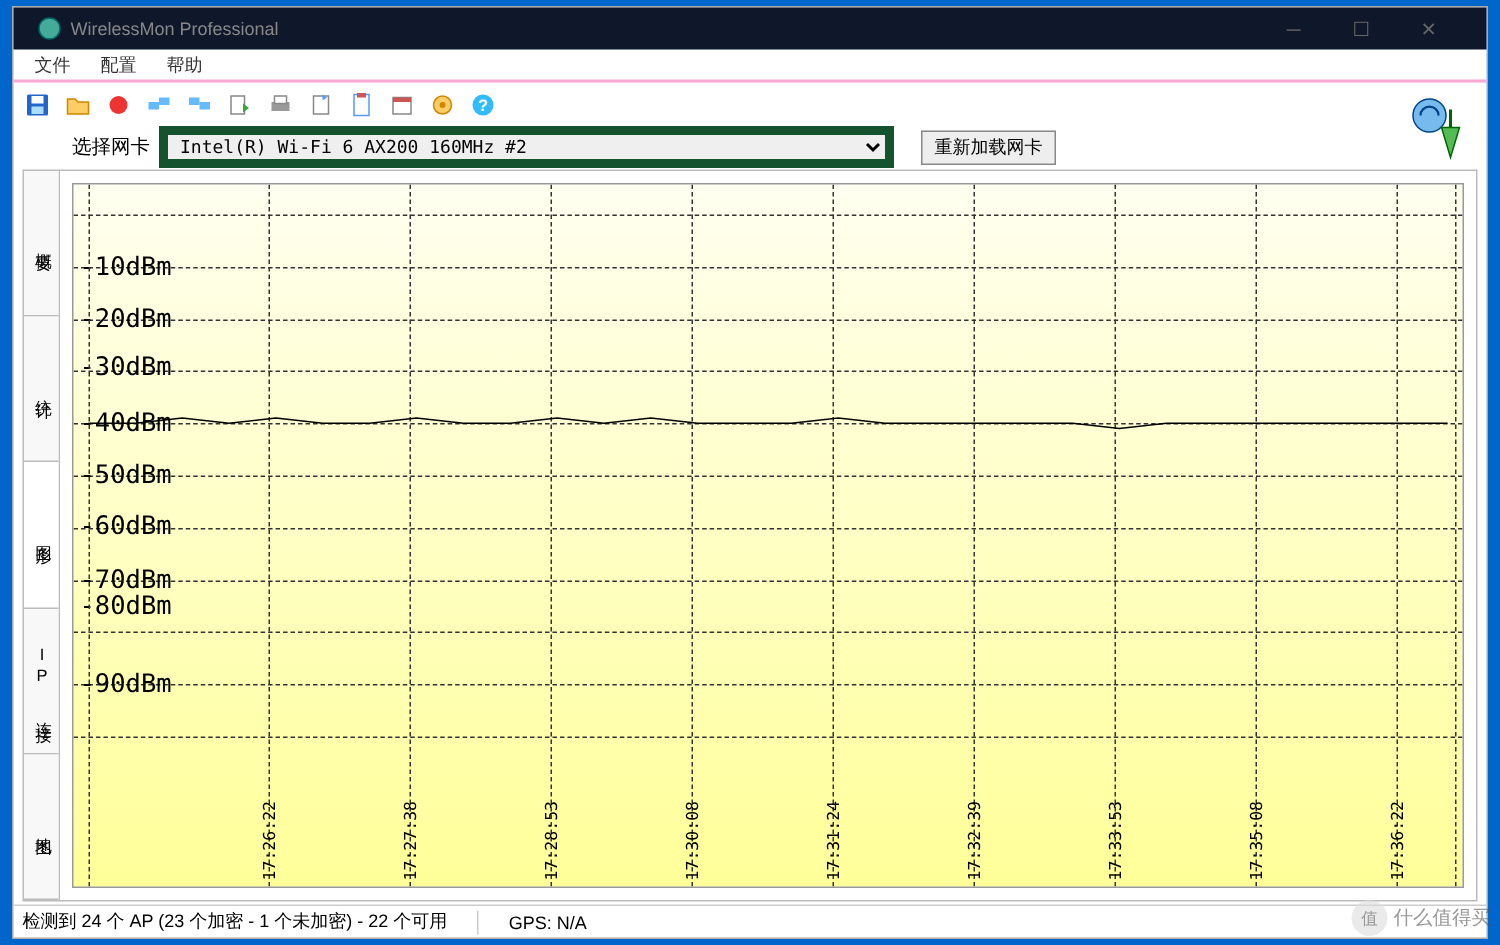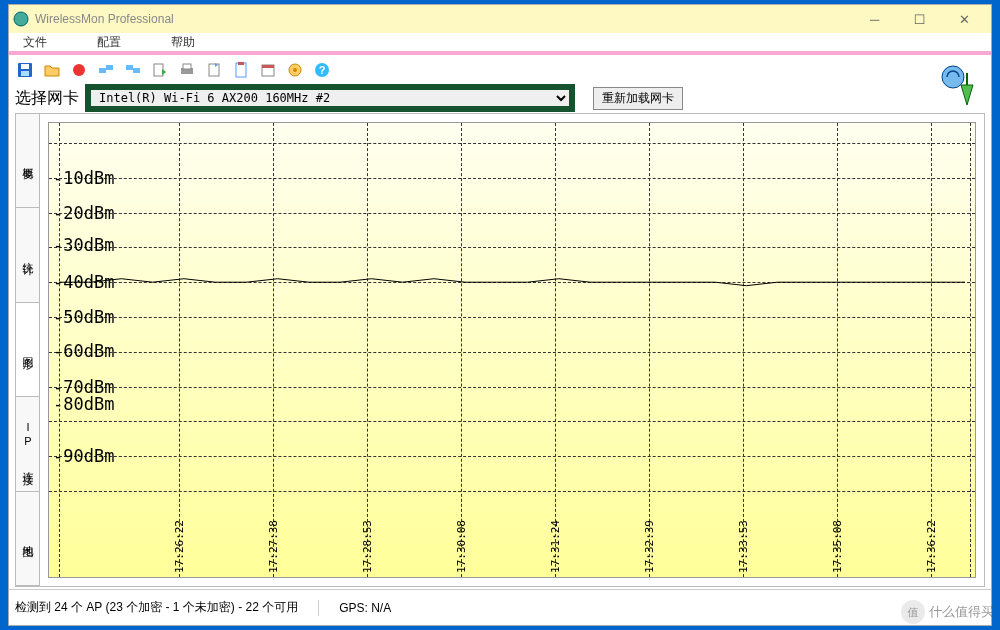--- a/index.html
+++ b/index.html
@@ -1,46 +1,46 @@
 <!DOCTYPE html>
 <html><head>
 <meta charset="utf-8">
 <style>
 * { margin: 0; padding: 0; box-sizing: border-box; font-family: "Microsoft YaHei", sans-serif; }
 body { background: #0066cc; width: 1000px; height: 630px; overflow: hidden; position: relative; }
 .window { position: absolute; left: 8px; top: 4px; width: 984px; height: 622px; background: #fff; border: 1px solid #aaa; display: flex; flex-direction: column; }
-.titlebar { height: 28px; display: flex; align-items: center; padding: 0 4px; background: #fef9c3; }
+.titlebar { height: 28px; display: flex; align-items: center; padding: 0 16px; background: #0f172a; }
 .titlebar .app-icon { width: 16px; height: 16px; margin-right: 6px; }
 .titlebar .title { font-size: 12px; color: #888; flex: 1; }
 .win-controls { display: flex; }
 .win-btn { width: 45px; height: 28px; display: flex; align-items: center; justify-content: center; color: #666; font-size: 13px; }
-.menubar { height: 22px; display: flex; align-items: center; padding: 0 4px; border-bottom: 4px solid #f9a8d4; gap: 30px; }
+.menubar { height: 22px; display: flex; align-items: center; padding: 0 4px; border-bottom: 2px solid #f9a8d4; }
 .menu-item { font-size: 12px; color: #333; padding: 2px 10px; }
 .toolbar { height: 30px; display: flex; align-items: center; padding: 2px 4px; gap: 3px; }
 .tb-btn { width: 24px; height: 24px; display: flex; align-items: center; justify-content: center; border: 1px solid transparent; border-radius: 2px; }
 .nic-row { height: 26px; display: flex; align-items: center; padding: 2px 6px; gap: 6px; }
-.nic-label { font-size: 16px; }
+.nic-label { font-size: 13px; margin-left: 33px; }
 .nic-select { flex: 0 0 490px; font-size: 12px; font-family: monospace; padding: 0 4px; border: 6px solid #14532d; }
 .nic-btn { font-size: 12px; padding: 2px 8px; border: 1px solid #888; background: #eee; margin-left: 12px; }
 .antenna-icon { position: absolute; right: 10px; top: 58px; }
 .content { flex: 1; display: flex; border: 1px solid #bbb; margin: 2px 6px 2px 6px; position: relative; }
 .side-tabs { width: 24px; display: flex; flex-direction: column; border-right: 1px solid #bbb; }
 .vtab { flex: 1; writing-mode: vertical-rl; text-orientation: upright; font-size: 11px; display: flex; align-items: center; justify-content: center; border-bottom: 1px solid #bbb; background: #f8f8f8; letter-spacing: 2px; }
 .vtab.active { background: #fff; }
 .main { flex: 1; display: flex; flex-direction: column; padding: 8px; }
 .ctrl-row { display: flex; align-items: center; gap: 10px; margin-bottom: 8px; }
 .ctrl-label { font-size: 12px; }
 .ctrl-select { font-size: 12px; padding: 2px 4px; border: 1px solid #888; width: 220px; font-family: "Microsoft YaHei", monospace; }
 .chart-area { flex: 1; background: linear-gradient(to bottom, #fffff0, #ffff99); border: 1px solid #999; position: relative; overflow: hidden; }
 .grid-h { position: absolute; left: 0; right: 0; border-top: 1px dashed #333; }
 .grid-v { position: absolute; top: 0; bottom: 0; border-left: 1px dashed #333; }
 .y-label { position: absolute; left: 4px; font-size: 17px; font-family: monospace; transform: translateY(-50%); }
 .x-label { position: absolute; bottom: 4px; font-size: 11px; font-family: monospace; writing-mode: vertical-rl; transform: rotate(180deg); }
 .signal-line { position: absolute; stroke: #000; stroke-width: 1; fill: none; }
-.statusbar { height: 36px; border-top: 1px solid #ccc; display: flex; align-items: center; font-size: 12px; padding: 0 6px; gap: 20px; }
+.statusbar { height: 22px; border-top: 1px solid #ccc; display: flex; align-items: center; font-size: 12px; padding: 0 6px; gap: 20px; }
 .watermark { position: absolute; right: 6px; bottom: 6px; opacity: 0.6; font-size: 13px; color: #555; display: flex; align-items: center; gap: 4px; }
 .watermark .circ { width: 24px; height: 24px; border-radius: 50%; background: #ddd; display: flex; align-items: center; justify-content: center; font-size: 11px; }
 </style>
 </head>
 <body>
 
 <div class="window">
   <div class="titlebar">
     <svg class="app-icon" viewBox="0 0 16 16">
         <circle cx="8" cy="8" r="7" fill="#4a9" stroke="#066"></circle>

